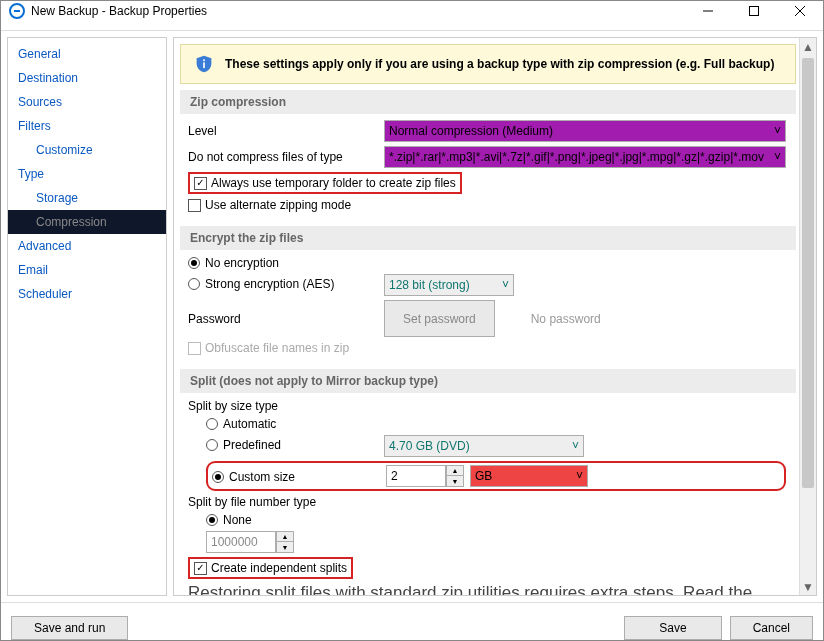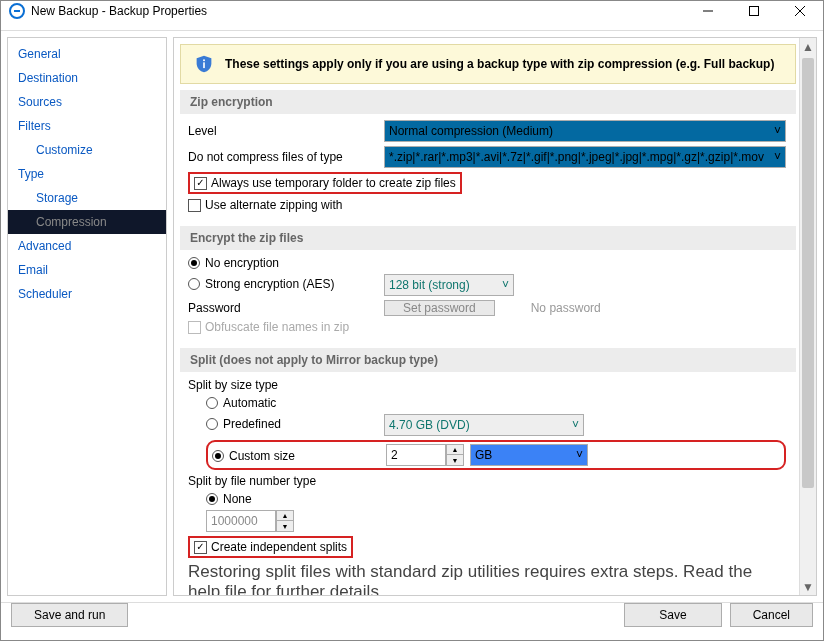--- a/index.html
+++ b/index.html
@@ -32,49 +32,49 @@
 
 .section-header { background: #ececec; color: #666; font-weight: 600; padding: 5px 10px; margin: 6px 0 6px 6px; }
 .section-body { padding: 0 10px 4px 14px; }
 
 .row { display: flex; align-items: center; margin: 4px 0; gap: 6px; }
 .row .label-col { width: 190px; }
 .row .field-col { flex: 1; }
 .indent-opts { padding-left: 18px; }
 
 select, input[type=text], .combo, .spin-input { border: 1px solid #adadad; background: #fff; height: 22px; padding: 2px 4px; font-size: 12px; }
-.combo { display: flex; align-items: center; justify-content: space-between; width: 100%; background:#0369a1; }
+.combo { display: flex; align-items: center; justify-content: space-between; width: 100%; background:#a21caf; }
 .disabled-combo { background: #eee; color: #0f766e; }
 
 .cbox { display:inline-flex; align-items:center; gap:4px; }
 .cbox .box { width:13px; height:13px; border:1px solid #555; display:flex; align-items:center; justify-content:center; }
 .cbox .box.checked::after { content:"✓"; font-size:10px; line-height:10px; }
 .cbox.disabled .box { border-color:#bbb; }
 .cbox.disabled { color:#aaa; }
 
 .radio { display:inline-flex; align-items:center; gap:5px; }
 .radio .circ { width:12px; height:12px; border:1px solid #555; border-radius:50%; display:flex; align-items:center; justify-content:center; }
 .radio .circ.on::after { content:""; width:6px; height:6px; background:#000; border-radius:50%; }
 
-.btn-inline { background:#e9e9e9; border:1px solid #adadad; height:16px; padding:0 18px; color:#888; }
+.btn-inline { background:#e9e9e9; border:1px solid #adadad; height:37px; padding:0 18px; color:#888; }
 .no-pw { color:#999; margin-left:30px; }
 
 .spin-wrap { display:flex; align-items:center; }
 .spin-input { width:60px; border-right:none; }
 .spin-btns { display:flex; flex-direction:column; border:1px solid #adadad; }
 .spin-btns div { width:16px; height:10px; background:#eee; display:flex; align-items:center; justify-content:center; font-size:7px; border-bottom:1px solid #adadad; }
 .spin-btns div:last-child { border-bottom:none; }
 
 .highlight-red { border: 2px solid #d62222; padding: 2px 4px; display:inline-flex; align-items:center; }
 .highlight-red-row { border: 2px solid #d62222; padding: 2px 4px; display:flex; align-items:center; gap:6px; }
 
 .note { color:#444; margin-top:2px; font-size:17px; }
 
 
-.footer { height: 38px; border-top: 1px solid #ddd; display:flex; align-items:flex-start; padding: 0 10px; gap:8px; }
+.footer { height: 38px; border-top: 1px solid #ddd; display:flex; align-items:flex-end; padding: 0 10px; gap:8px; }
 .footer .spacer { flex:1; }
 .footer button { background:#e9e9e9; border:1px solid #adadad; height:24px; padding:0 22px; cursor:pointer; }
 .footer button.primary { padding:0 34px; }
 </style>
 </head>
 <body>
 
 <div class="titlebar">
   <svg class="app-icon" viewBox="0 0 16 16">
       <circle cx="8" cy="8" r="7" fill="#fff" stroke="#0a6fd4" stroke-width="2"></circle>
@@ -120,21 +120,21 @@
 
       <div class="banner">
         <svg class="info-icon" viewBox="0 0 20 22">
             <path d="M10 1 L19 4 V10 C19 16 15 20 10 21 C5 20 1 16 1 10 V4 Z" fill="#3a7bd5"></path>
             <circle cx="10" cy="6.5" r="1.2" fill="#fff"></circle>
             <rect x="9" y="9" width="2" height="7" fill="#fff"></rect>
           </svg>
         <span style="font-weight:600">These settings apply only if you are using a backup type with zip compression (e.g. Full backup)</span>
       </div>
 
-      <div class="section-header">Zip encryption</div>
+      <div class="section-header">Zip compression</div>
       <div class="section-body">
         <div class="row">
           <div class="label-col">Level</div>
           <div class="field-col">
             <div class="combo">
               <span>Normal compression (Medium)</span>
               <span>˅</span>
             </div>
           </div>
         </div>
@@ -151,21 +151,21 @@
           <span class="highlight-red">
             <span class="cbox">
               <span class="box checked"></span>
               <span>Always use temporary folder to create zip files</span>
             </span>
           </span>
         </div>
         <div class="row">
           <span class="cbox">
             <span class="box"></span>
-            <span>Use alternate zipping with</span>
+            <span>Use alternate zipping mode</span>
           </span>
         </div>
       </div>
 
       <div class="section-header">Encrypt the zip files</div>
       <div class="section-body">
         <div class="row">
           <span class="radio">
             <span class="circ on"></span>
             <span>No encryption</span>
@@ -230,21 +230,21 @@
               </span>
             </div>
             <div class="spin-wrap">
               <input class="spin-input" type="text" value="2" style="">
               <div class="spin-btns">
                   <div>▲</div>
                   <div>▼</div>
                 </div>
             </div>
             <div style="width:118px">
-              <div class="combo" style="background:#3b82f6">
+              <div class="combo" style="background:#ef4444">
                 <span>GB</span>
                 <span>˅</span>
               </div>
             </div>
           </div>
         </div>
 
         <div class="row">Split by file number type</div>
         <div class="indent-opts">
           <div class="row">

